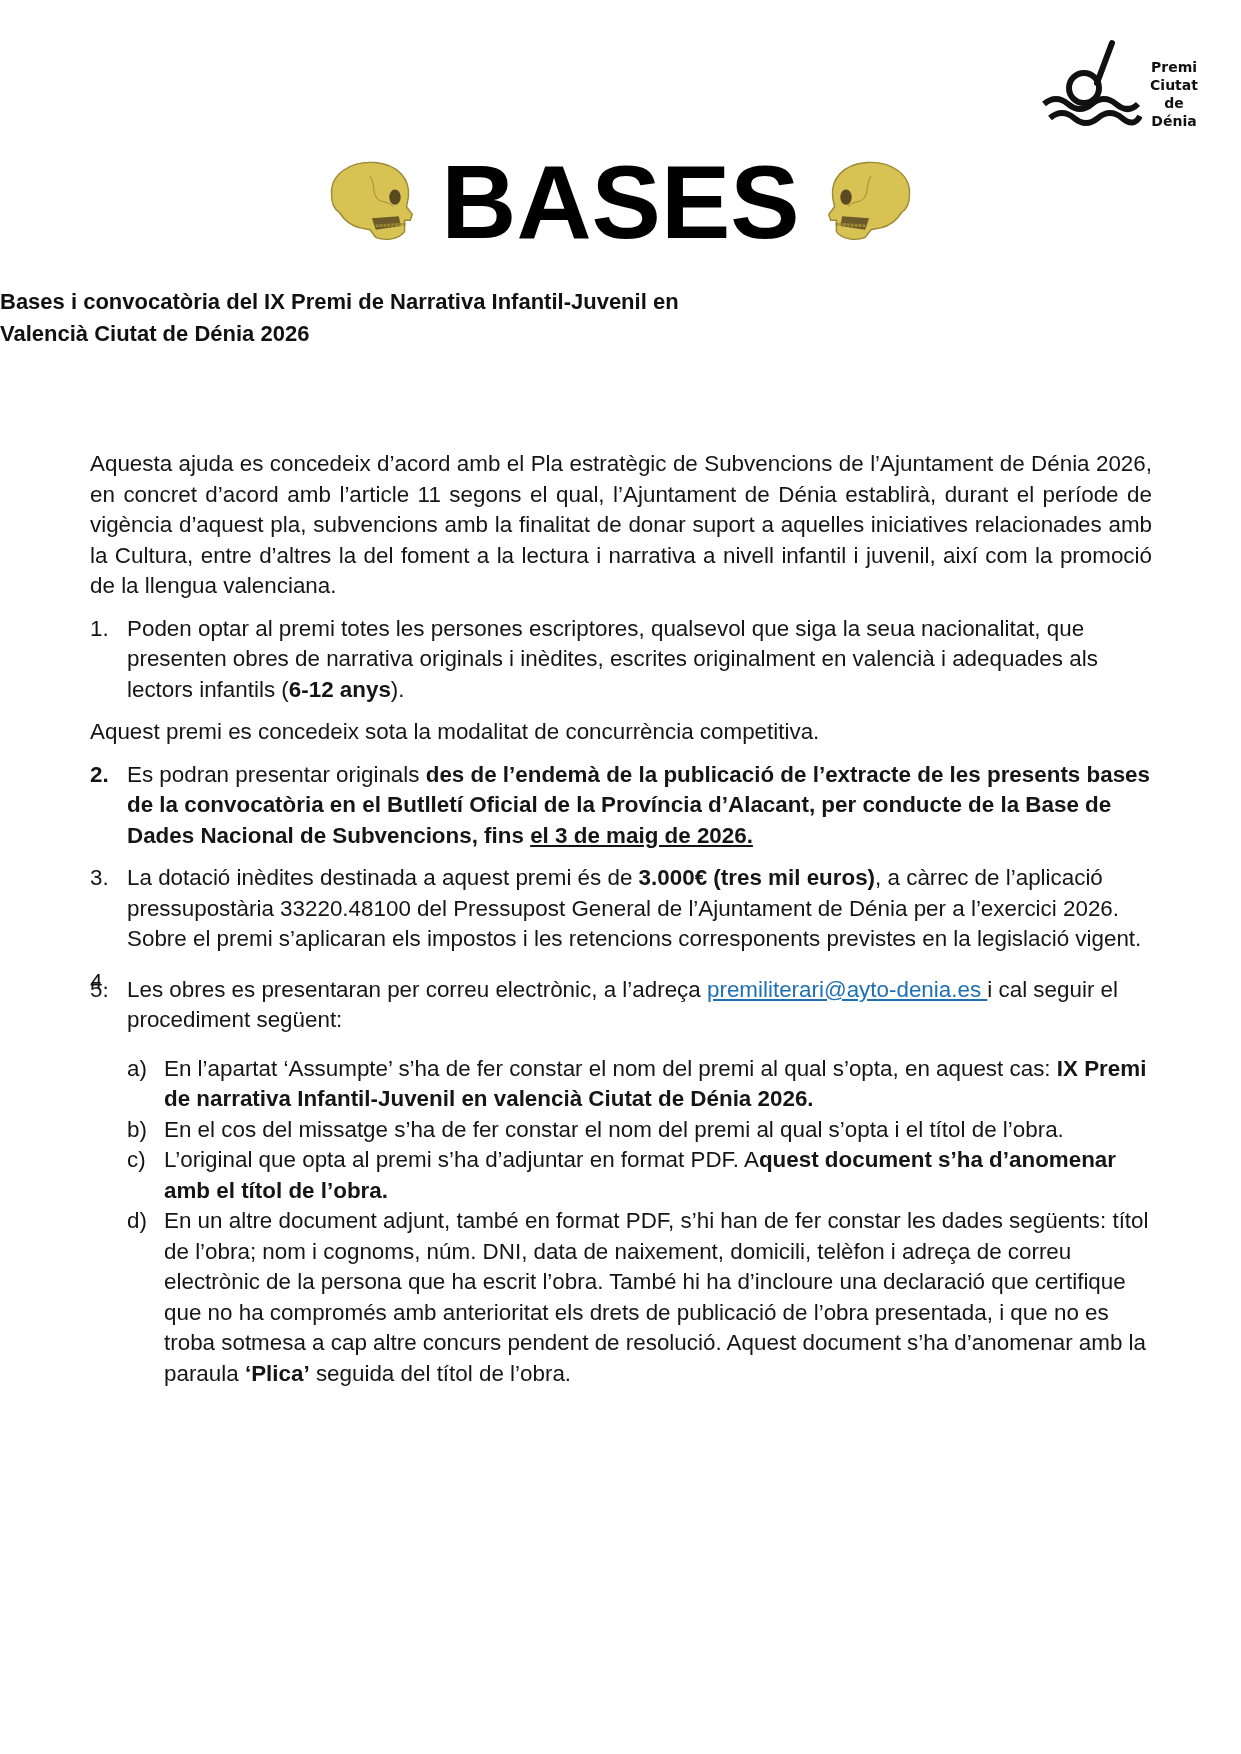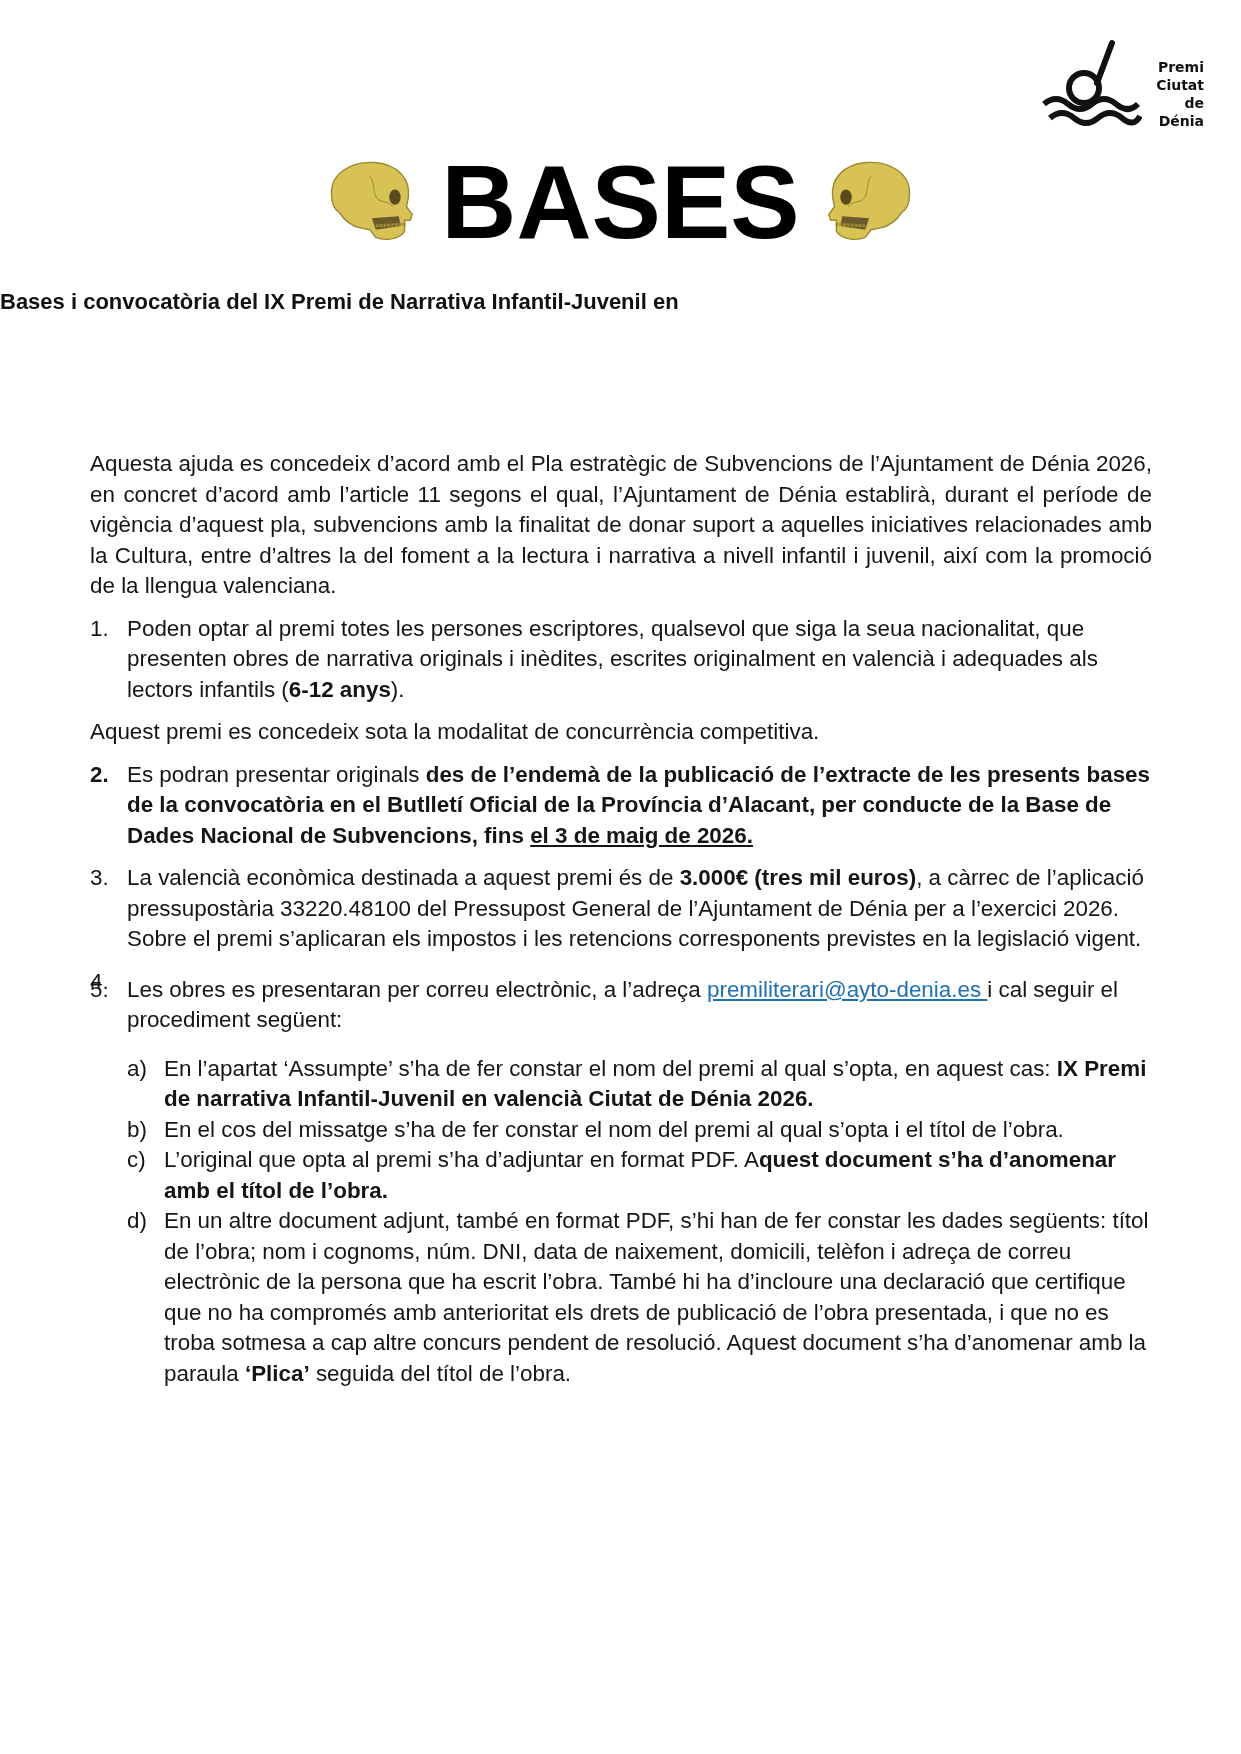--- a/index.html
+++ b/index.html
@@ -8,21 +8,21 @@
       font-family: "Liberation Sans", "DejaVu Sans", sans-serif;
       color: #141414;
     }
     .logo {
       position: absolute; left: 1042px; top: 38px; width: 180px; height: 100px;
     }
     .logo svg { position: absolute; left: 0; top: 0; }
     .logo-text {
       position: absolute; left: 102px; top: 20px; width: 60px;
       font-family: "DejaVu Sans", sans-serif; font-weight: bold;
-      font-size: 14px; line-height: 18px; text-align: right; color: #111;
+      font-size: 14px; line-height: 18px; text-align: center; color: #111;
     }
     .logo-text span { display: block; }
     .title-row {
       position: absolute; left: 0; top: 148px; width: 1241px; height: 110px; padding-left: 6px;
     }
     .skull { position: absolute; top: 8px; width: 96px; height: 88px; }
     .skull.left { left: 322px; }
     .skull.right { left: 823px; }
     .main-title {
       position: absolute; left: 0; width: 1241px; top: -6px; text-align: center;
@@ -88,40 +88,41 @@
       <path d="M50 20 C56 30 52 38 58 44 C62 48 70 46 74 52" fill="none" stroke="#9a8a33" stroke-width="1"></path>
       <ellipse cx="76" cy="42" rx="6" ry="8" fill="#5a4a22"></ellipse>
       <path d="M52 64 L80 62 L82 72 L56 76 Z" fill="#6b5a2a"></path>
       <path d="M56 72 L88 70" stroke="#9a8a33" stroke-width="3" stroke-dasharray="3 1"></path>
     </g>
   </svg>
 </div>
 
 <div class="subtitle">
   <span>Bases i convocatòria del IX Premi de Narrativa Infantil-Juvenil en</span>
+  <span>Valencià Ciutat de Dénia 2026</span>
 </div>
 
 <div class="content">
   <p class="intro">Aquesta ajuda es concedeix d’acord amb el Pla estratègic de Subvencions de l’Ajuntament de Dénia 2026, en concret d’acord amb l’article 11 segons el qual, l’Ajuntament de Dénia establirà, durant el període de vigència d’aquest pla, subvencions amb  la finalitat de donar suport a aquelles iniciatives relacionades amb la Cultura, entre d’altres la del foment a la lectura i narrativa a nivell infantil i juvenil, així com la promoció de la llengua valenciana.</p>
 
   <div class="item">
     <span class="num">1.</span>
     <span>Poden optar al premi totes les persones escriptores, qualsevol que siga la seua nacionalitat, que presenten obres de narrativa originals i inèdites, escrites originalment en valencià i adequades als lectors infantils (</span><span class="b">6-12 anys</span><span>).</span>
   </div>
 
   <p class="para">Aquest premi es concedeix sota la modalitat de concurrència competitiva.</p>
 
   <div class="item">
     <span class="num bold">2.</span>
     <span>Es podran presentar originals </span><span class="b">des de l’endemà de la publicació de l’extracte de les presents bases de la convocatòria en el Butlletí Oficial de la Província d’Alacant, per conducte de la Base de Dades Nacional de Subvencions, fins </span><span class="b u">el 3 de maig de 2026.</span>
   </div>
 
   <div class="item">
     <span class="num">3.</span>
-    <span>La valencià econòmica destinada a aquest premi és de </span><span class="b">3.000€ (tres mil euros)</span><span>, a càrrec de l’aplicació pressupostària 33220.48100 del Pressupost General de l’Ajuntament de Dénia per a l’exercici 2026. Sobre el premi s’aplicaran els impostos i les retencions corresponents previstes en la legislació vigent.</span>
+    <span>La dotació inèdites destinada a aquest premi és de </span><span class="b">3.000€ (tres mil euros)</span><span>, a càrrec de l’aplicació pressupostària 33220.48100 del Pressupost General de l’Ajuntament de Dénia per a l’exercici 2026. Sobre el premi s’aplicaran els impostos i les retencions corresponents previstes en la legislació vigent.</span>
   </div>
 
 
   <div class="item">
     <span class="num">4.</span>
   </div>
 
   <div class="item sp-big">
     <span class="num">5.</span>
     <span>Les obres es presentaran per correu electrònic, a l’adreça </span><a class="link">premiliterari@ayto-denia.es </a><span>i cal seguir el procediment següent:</span>

